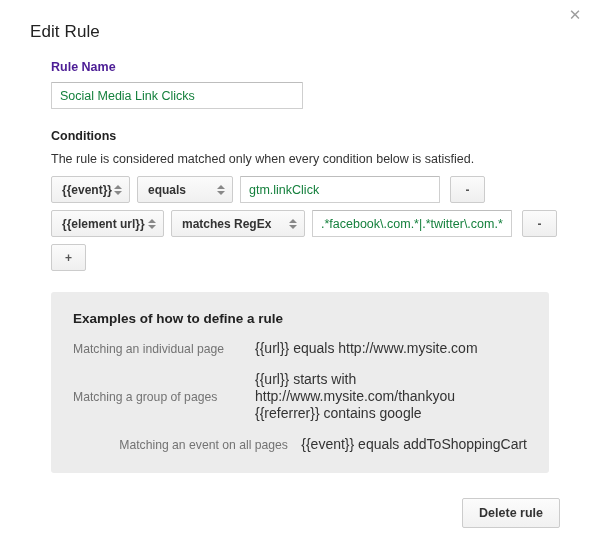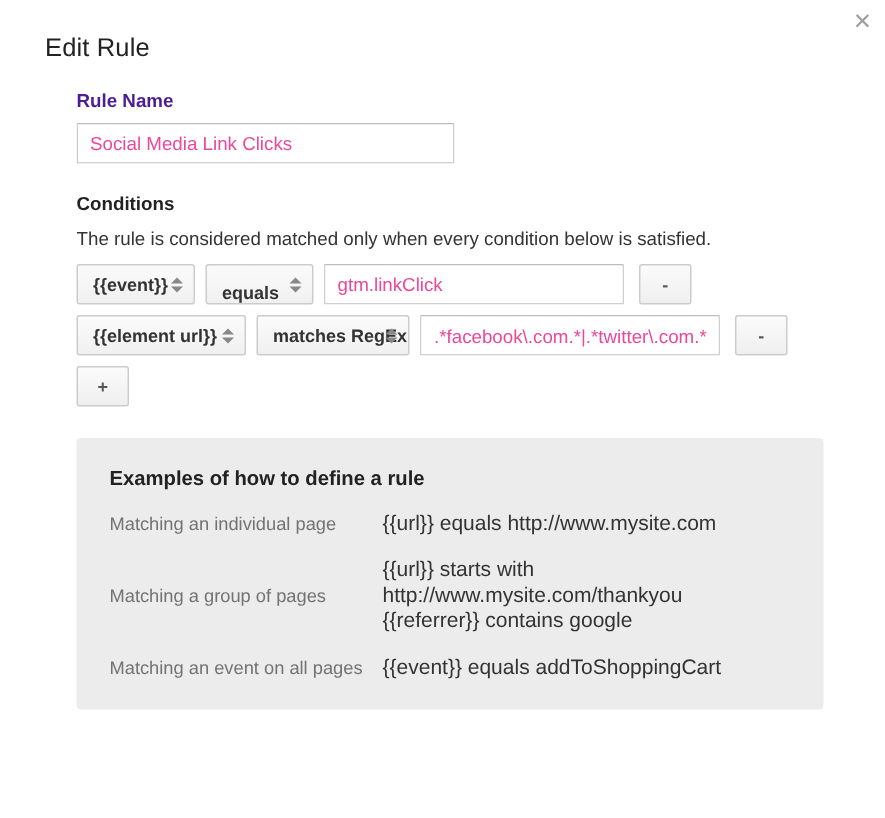--- a/index.html
+++ b/index.html
@@ -59,21 +59,21 @@
   }
 
   .text-input {
     box-sizing: border-box;
     height: 27px;
     border: 1px solid #cfcfcf;
     border-top-color: #bdbdbd;
     background: #ffffff;
     font-family: "Liberation Sans", sans-serif;
     font-size: 12.5px;
-    color: #ec4899;
+    color: #15803d;
     padding: 0 8px;
     border-radius: 1px;
     outline: none;
   }
 
   #rule-name-input { width: 252px; }
 
   .section-label {
     font-size: 12.5px;
     font-weight: bold;
@@ -174,21 +174,21 @@
     font-size: 13.5px;
     font-weight: bold;
     color: #222222;
     margin: 0 0 14px 0;
   }
 
   .example-row {
     display: flex;
     margin-bottom: 14px;
   }
-  .example-row:last-child { margin-bottom: 0; }
+  .example-row:last-child { margin-bottom: 0; justify-content: flex-end; }
 
   .example-key {
     width: 182px;
     flex: 0 0 182px;
     font-size: 12.2px;
     color: #737373;
     line-height: 16px;
     padding-right: 10px;
     box-sizing: border-box;
   }
@@ -267,41 +267,41 @@
 
   
   <div class="cond-row">
     <div class="select-box" style="width:79px;">
       <span>{{event}}</span>
       <span class="chev">
         <i class="up"></i>
           <i class="down"></i>
       </span>
     </div>
-    <div class="select-box cond-value" style="width:72px;align-items:flex-end;">
+    <div class="select-box cond-value" style="width:96px;">
       <span>equals</span>
       <span class="chev">
         <i class="up"></i>
           <i class="down"></i>
       </span>
     </div>
     <input class="text-input cond-value" style="width: 200px;" type="text" value="gtm.linkClick">
     <div class="mini-btn">-</div>
   </div>
 
   
   <div class="cond-row">
     <div class="select-box" style="width:113px;">
       <span>{{element url}}</span>
       <span class="chev">
         <i class="up"></i>
           <i class="down"></i>
       </span>
     </div>
-    <div class="select-box cond-value" style="width:102px;">
+    <div class="select-box cond-value" style="width:134px;">
       <span>matches RegEx</span>
       <span class="chev">
         <i class="up"></i>
           <i class="down"></i>
       </span>
     </div>
     <input class="text-input cond-value" style="width: 200px;" type="text" value=".*facebook\.com.*|.*twitter\.com.*|.*">
     <div class="mini-btn">-</div>
   </div>
 
@@ -327,13 +327,16 @@
     </div>
 
     <div class="example-row align-mid">
       <div class="example-key">Matching an event on all pages</div>
       <div class="example-val">{{event}} equals addToShoppingCart</div>
     </div>
   </div>
 </div>
 
 <div class="footer">
+  <div class="footer-right">
+    <div class="btn btn-secondary">Delete rule</div>
+  </div>
 </div>
 
 </body></html>

